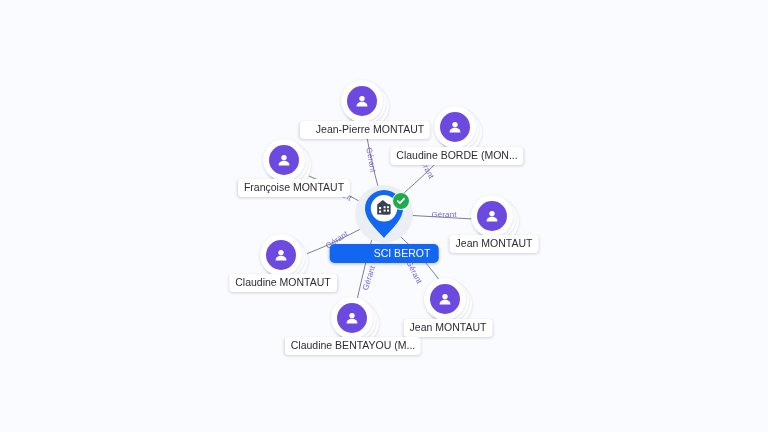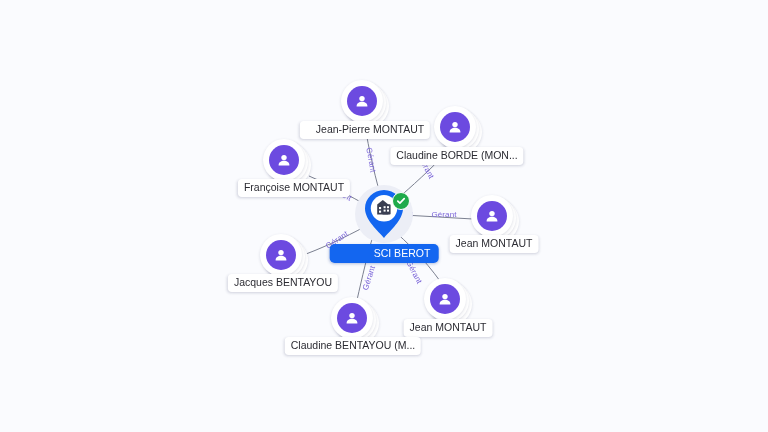--- a/index.html
+++ b/index.html
@@ -246,21 +246,21 @@
       <div class="avatar-ring r2"></div>
       <div class="avatar-ring r1">
         <div class="avatar-circle">
           <svg width="16" height="16" viewBox="0 0 16 16">
               <circle cx="8" cy="5.6" r="2.7" fill="#fff"></circle>
               <path d="M2.6 13.4c0-3 2.4-4.6 5.4-4.6s5.4 1.6 5.4 4.6z" fill="#fff"></path>
             </svg>
         </div>
       </div>
     </div>
-    <div class="node-label" style="left:-1px; top:16px;">Jacques BENTAYOU</div>
+    <div class="node-label" style="left:-1px; top:16px;">Claudine MONTAUT</div>
   </div>
 
   <div class="person-node" style="left:448px; top:302px;">
     <div class="avatar-stack">
       <div class="avatar-ring r3"></div>
       <div class="avatar-ring r2"></div>
       <div class="avatar-ring r1">
         <div class="avatar-circle">
           <svg width="16" height="16" viewBox="0 0 16 16">
               <circle cx="8" cy="5.6" r="2.7" fill="#fff"></circle>

